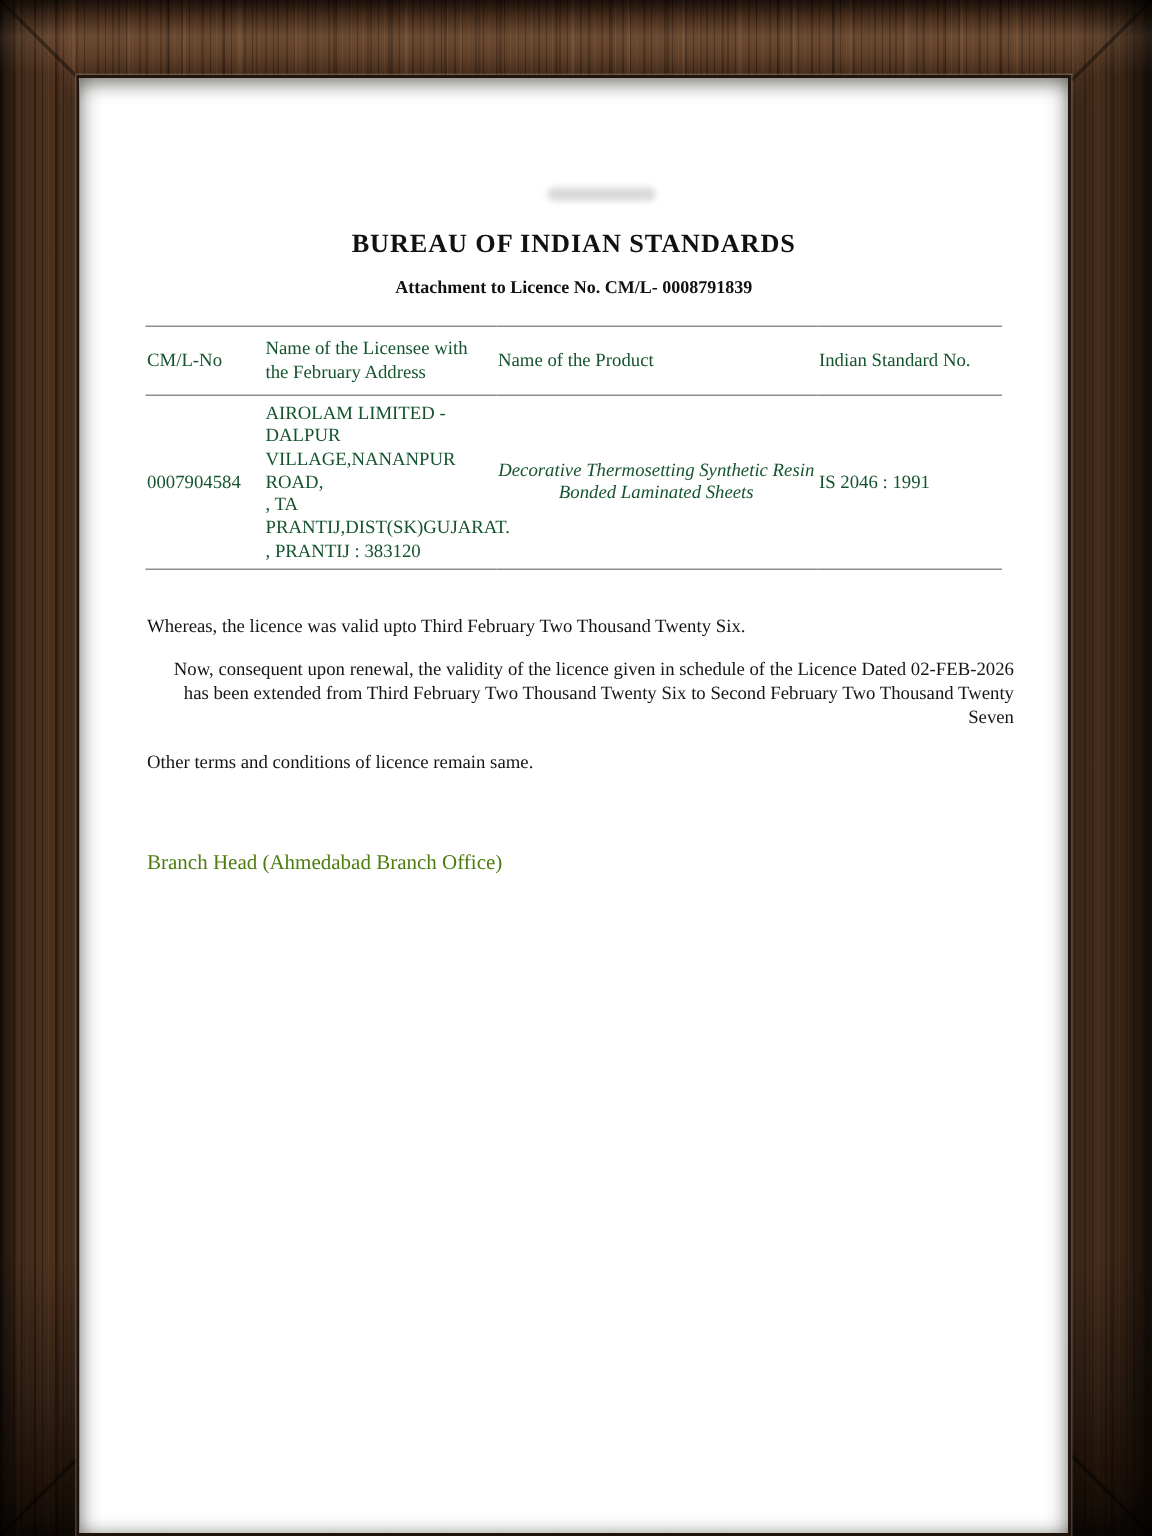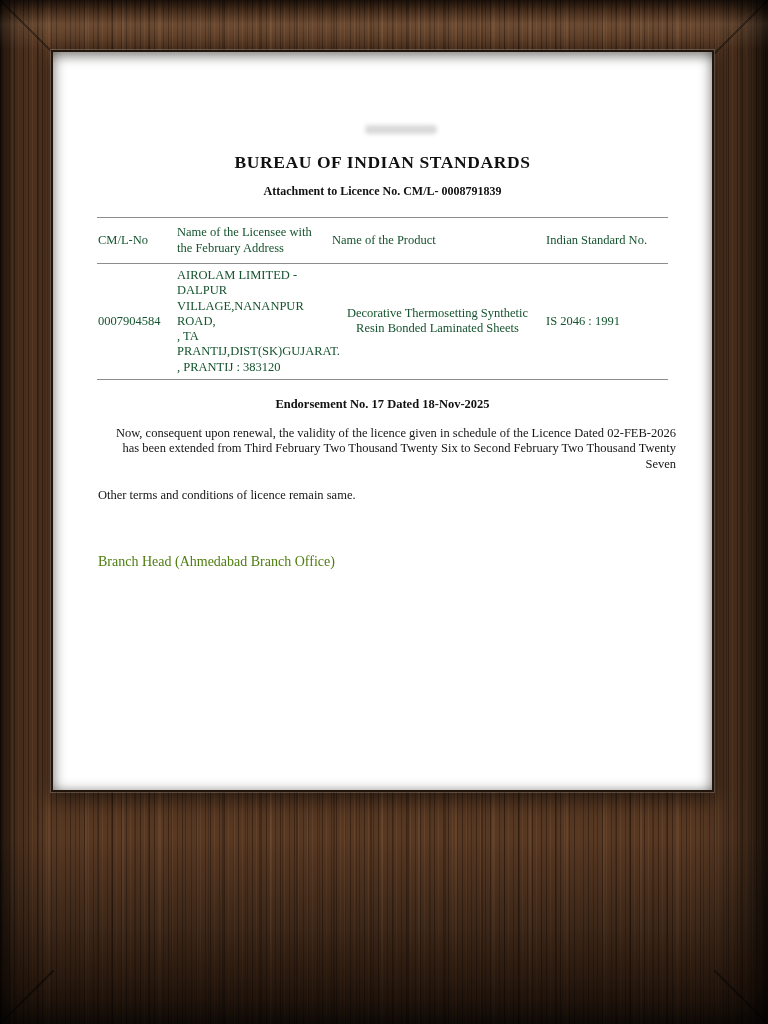--- a/index.html
+++ b/index.html
@@ -41,21 +41,21 @@
         rgba(0,0,0,0.22) 740px, rgba(0,0,0,0.62) 100%);
     box-shadow:inset 0 0 26px 4px rgba(0,0,0,0.55);
   }
   .miter{position:absolute;width:54px;height:54px;}
   .miter.tl{top:0;left:0;background:linear-gradient(45deg,transparent calc(50% - 1px),rgba(0,0,0,0.38) calc(50% - 1px) calc(50% + 1px),transparent calc(50% + 1px));}
   .miter.tr{top:0;right:0;background:linear-gradient(135deg,transparent calc(50% - 1px),rgba(0,0,0,0.38) calc(50% - 1px) calc(50% + 1px),transparent calc(50% + 1px));}
   .miter.bl{bottom:0;left:0;background:linear-gradient(135deg,transparent calc(50% - 1px),rgba(0,0,0,0.45) calc(50% - 1px) calc(50% + 1px),transparent calc(50% + 1px));}
   .miter.br{bottom:0;right:0;background:linear-gradient(45deg,transparent calc(50% - 1px),rgba(0,0,0,0.45) calc(50% - 1px) calc(50% + 1px),transparent calc(50% + 1px));}
   
   .paper{
-    position:absolute;left:53px;top:52px;width:659px;height:738px;
+    position:absolute;left:53px;top:52px;width:659px;height:970px;
     background:#ffffff;color:#151515;
     box-shadow:
       0 0 0 2px rgba(28,16,8,0.92),
       0 0 0 3px rgba(200,195,185,0.28),
       0 5px 20px 5px rgba(0,0,0,0.55),
       inset 0 11px 11px -6px rgba(55,52,48,0.55),
       inset 11px 0 11px -8px rgba(55,52,48,0.42),
       inset -11px 0 11px -8px rgba(55,52,48,0.42),
       inset 0 -9px 11px -8px rgba(55,52,48,0.38);
   }
@@ -82,21 +82,21 @@
   table.licence col.c4{width:123px;}
   table.licence thead tr{height:46px;}
   table.licence tbody tr{height:103px;}
   table.licence thead{border-top:1.5px solid #8d8d8d;border-bottom:1.5px solid #8d8d8d;}
   table.licence tbody{border-bottom:1.5px solid #8d8d8d;}
   table.licence th{font-weight:normal;text-align:left;vertical-align:middle;padding:2px 4px 2px 1px;}
   table.licence td{vertical-align:middle;padding:4px 2px 4px 1px;}
   th.h3{padding-left:27px;}
   th.h4,td.c4{padding-left:10px;}
   td.c2{white-space:pre-line;overflow:visible;}
-  td.c3{text-align:center;padding-left:4px;}
+  td.c3{text-align:center;padding-left:4px;font-style:italic;}
   .endorse{
     margin-top:17px;text-align:center;
     font-size:12.5px;font-weight:bold;color:#111;
   }
   .body-copy{margin:0 36px 0 45px;font-size:12.5px;line-height:1.25;color:#151515;}
   p.para{margin:0;}
   p.p1{margin-top:30px;}
   p.p2{margin-top:14px;white-space:pre-line;text-align:right;}
   p.p3{margin-top:15px;}
   .signature{margin-top:50px;font-size:14px;color:#4d7c0f;}
@@ -142,23 +142,23 @@
 VILLAGE,NANANPUR ROAD,
 , TA
 PRANTIJ,DIST(SK)GUJARAT.
 , PRANTIJ : 383120</td>
           <td class="c3">Decorative Thermosetting Synthetic Resin Bonded Laminated Sheets</td>
           <td class="c4">IS 2046 : 1991</td>
         </tr>
       </tbody>
     </table>
 
-    <div class="endorse">Endorsement No. 17 Dated 18-Nov-2025</div>
 
     <div class="body-copy">
+      <p class="para p1">Whereas, the licence was valid upto Third February Two Thousand Twenty Six.</p>
       <p class="para p2">Now, consequent upon renewal, the validity of the licence given in schedule of the Licence Dated 02-FEB-2026
 has been extended from Third February Two Thousand Twenty Six to Second February Two Thousand Twenty
 Seven</p>
       <p class="para p3">Other terms and conditions of licence remain same.</p>
       <div class="signature">Branch Head (Ahmedabad Branch Office)</div>
     </div>
   </div>
 </div>
 
 </body></html>

